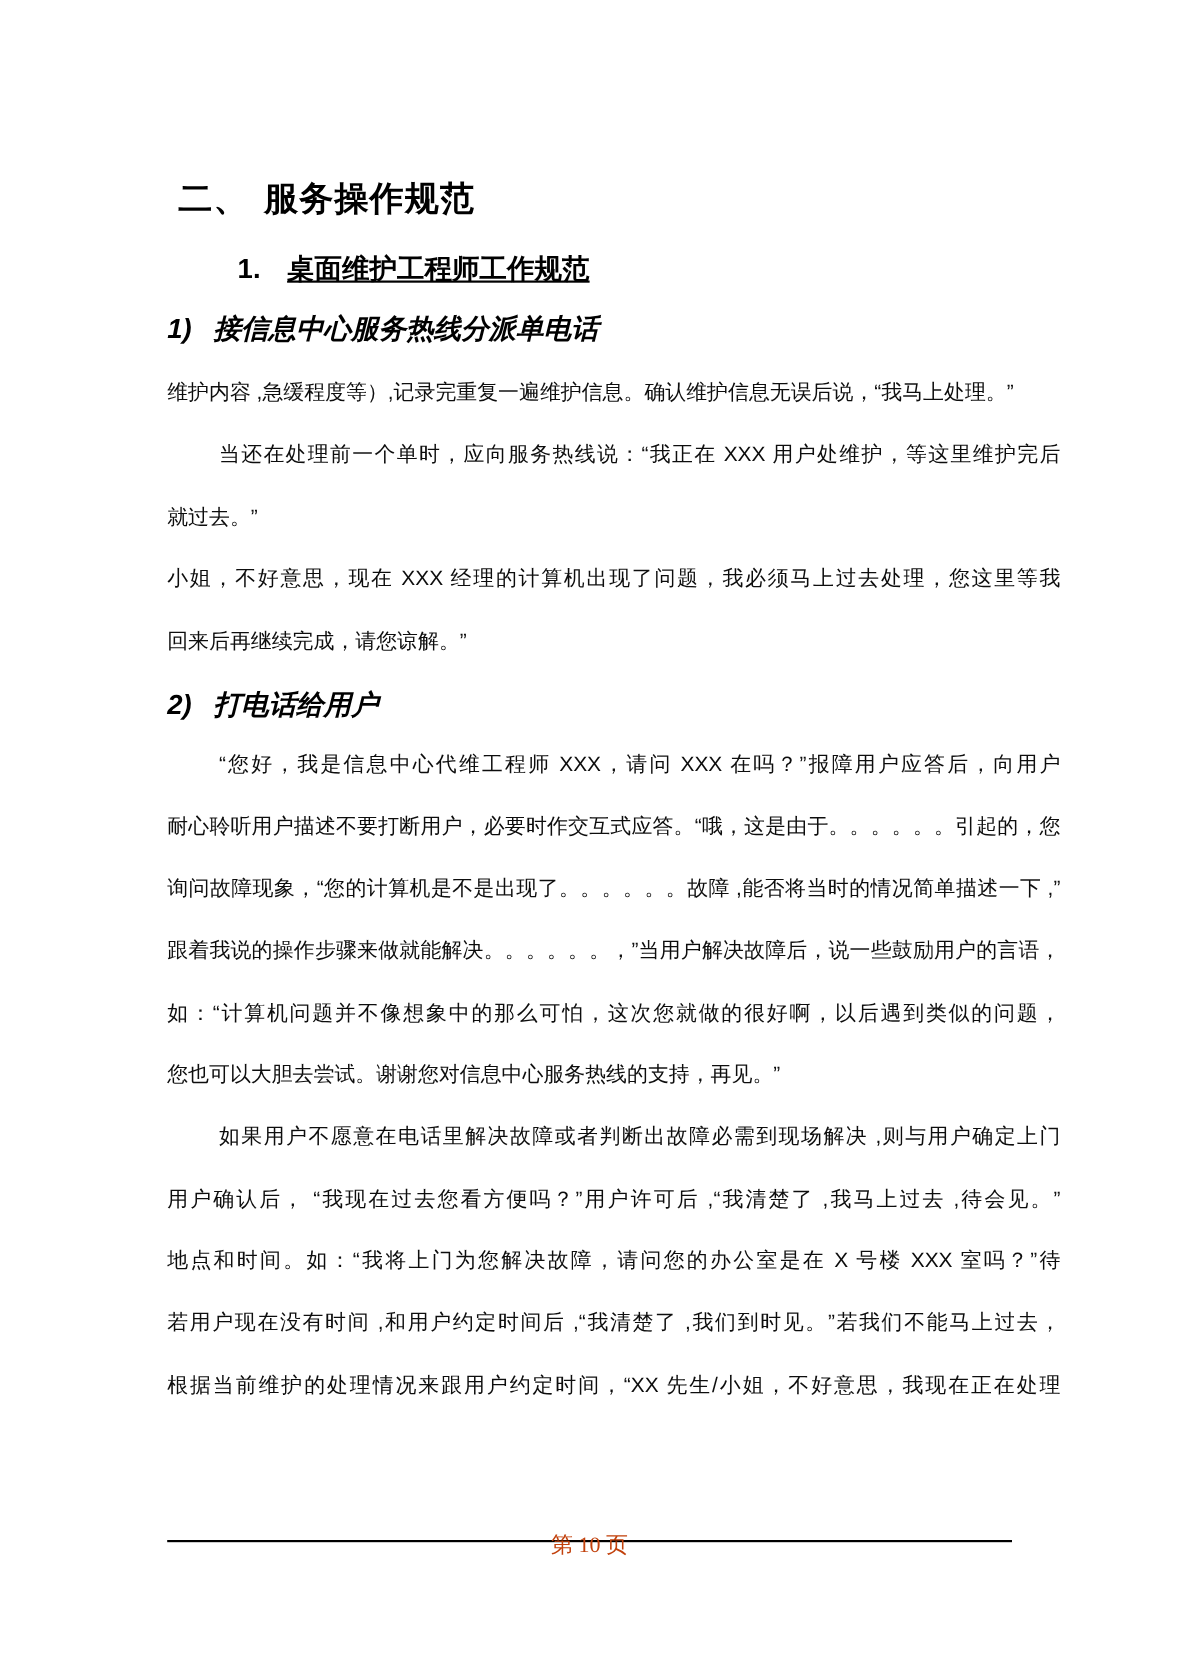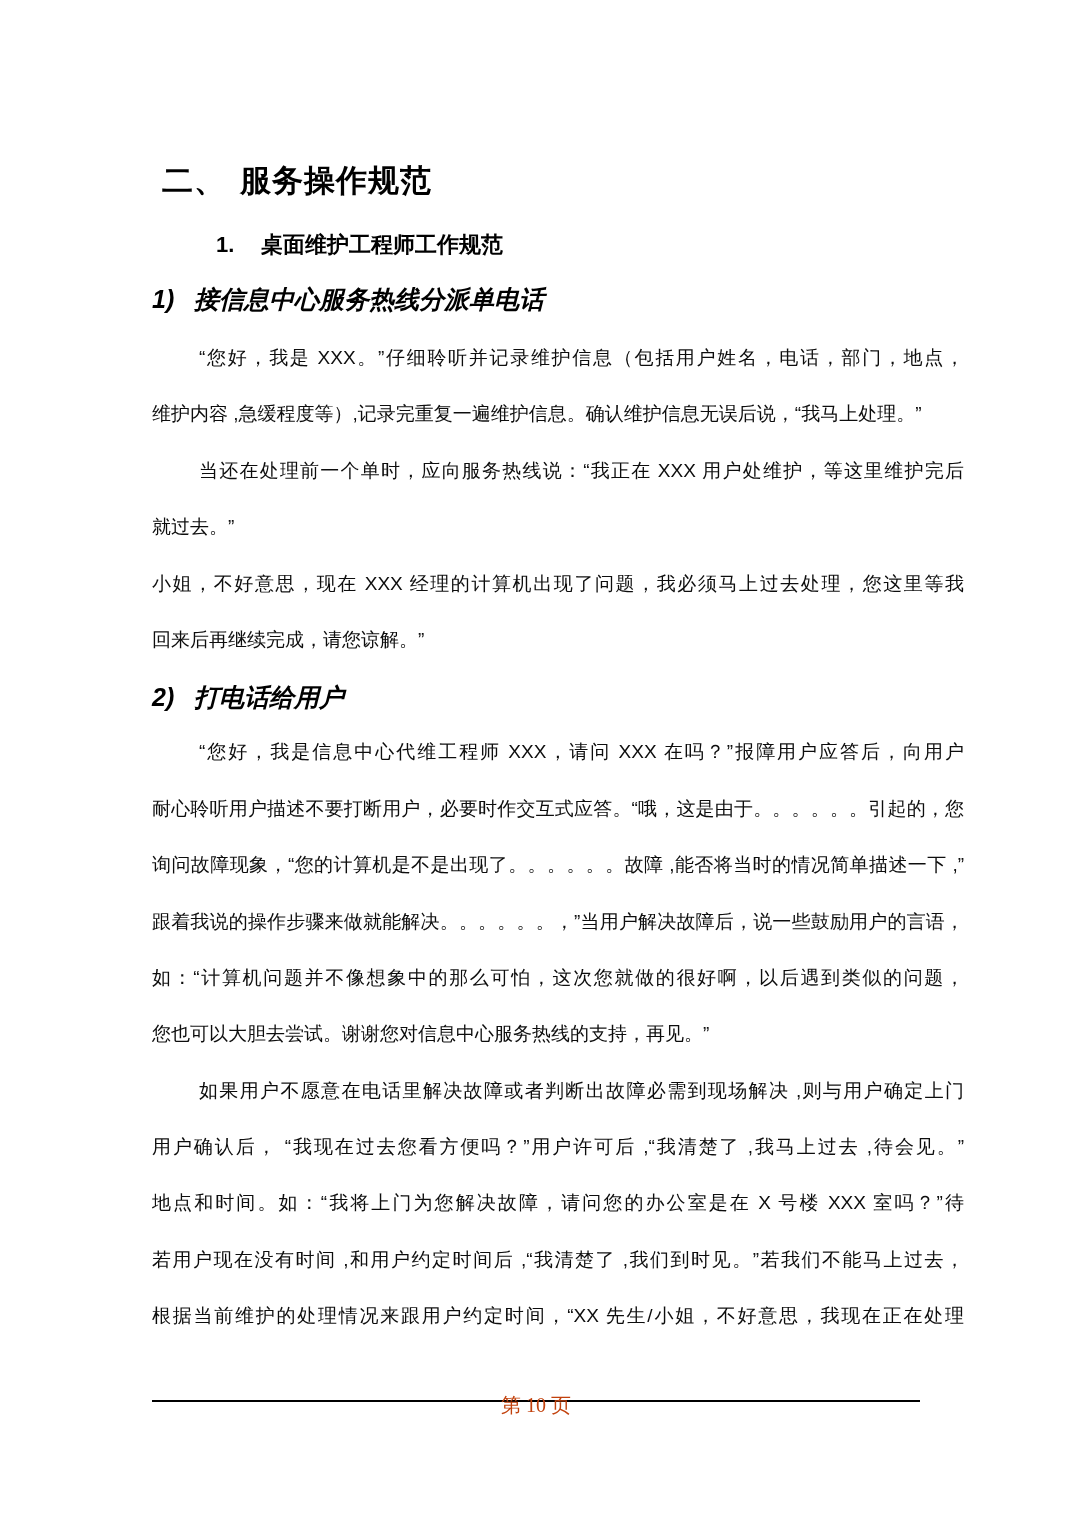--- a/index.html
+++ b/index.html
@@ -27,23 +27,24 @@
     font-weight: 700;
     letter-spacing: 1px;
   }
   .doc-title .t-marker {
     display: inline-block;
     width: 78px;
   }
   .doc-subtitle {
     margin: 27px 0 0 0;
     padding-left: 64px;
-    font-size: 22px;
+    font-size: 25px;
     line-height: 32px;
     font-weight: 700;
+    text-decoration: underline;
   }
   .doc-subtitle .t-marker {
     display: inline-block;
     width: 45px;
   }
   .sec-heading {
     font-size: 25px;
     line-height: 30px;
     font-weight: 700;
     font-style: italic;
@@ -105,21 +106,20 @@
 
     <h2 class="doc-subtitle">
       <span class="t-marker">1.</span><span>桌面维护工程师工作规范</span>
     </h2>
 
     <div class="sec-heading sh1">
       <span class="s-marker">1)</span><span>接信息中心服务热线分派单电话</span>
     </div>
 
     <div class="para m16">
-      <div class="ln jl fl">“您好，我是 XXX。”仔细聆听并记录维护信息（包括用户姓名，电话，部门，地点，</div>
       <div class="ln el">维护内容 ,急缓程度等）,记录完重复一遍维护信息。确认维护信息无误后说，“我马上处理。”</div>
     </div>
 
     <div class="para">
       <div class="ln jl fl">当还在处理前一个单时，应向服务热线说：“我正在 XXX 用户处维护，等这里维护完后</div>
       <div class="ln el">就过去。”</div>
     </div>
 
     <div class="para">
       <div class="ln jl">小姐，不好意思，现在 XXX 经理的计算机出现了问题，我必须马上过去处理，您这里等我</div>

